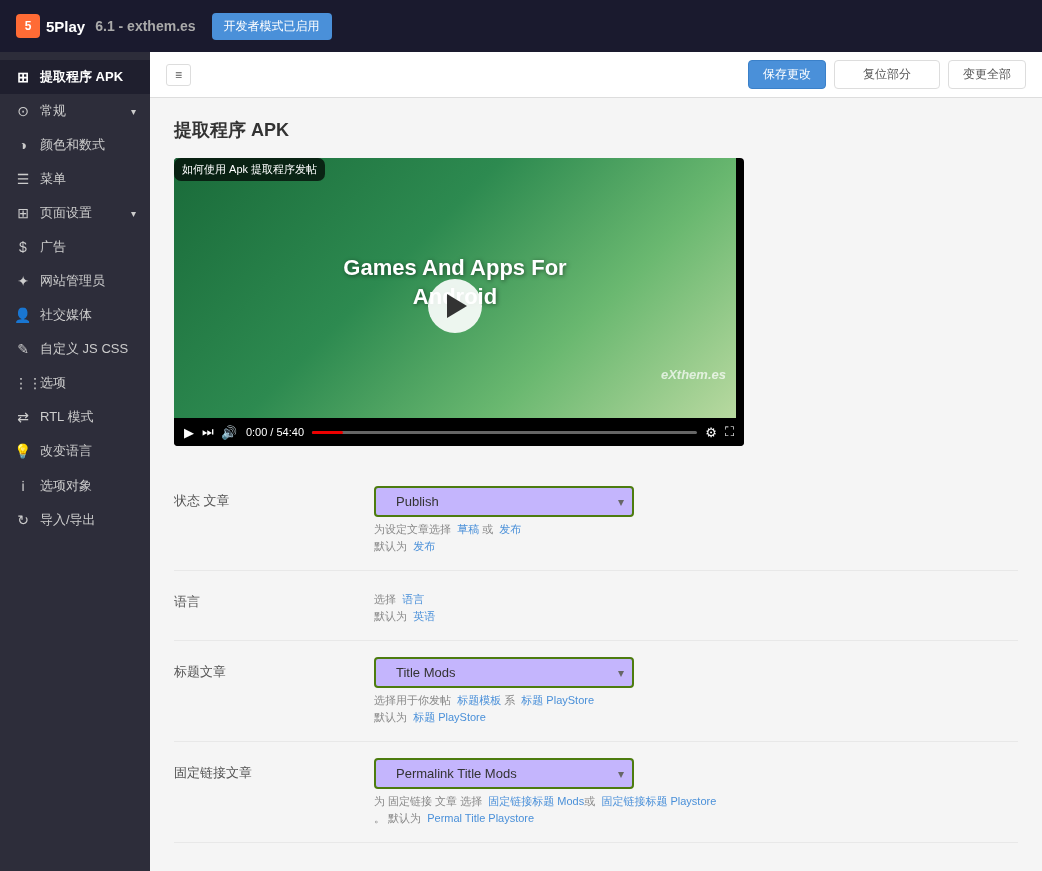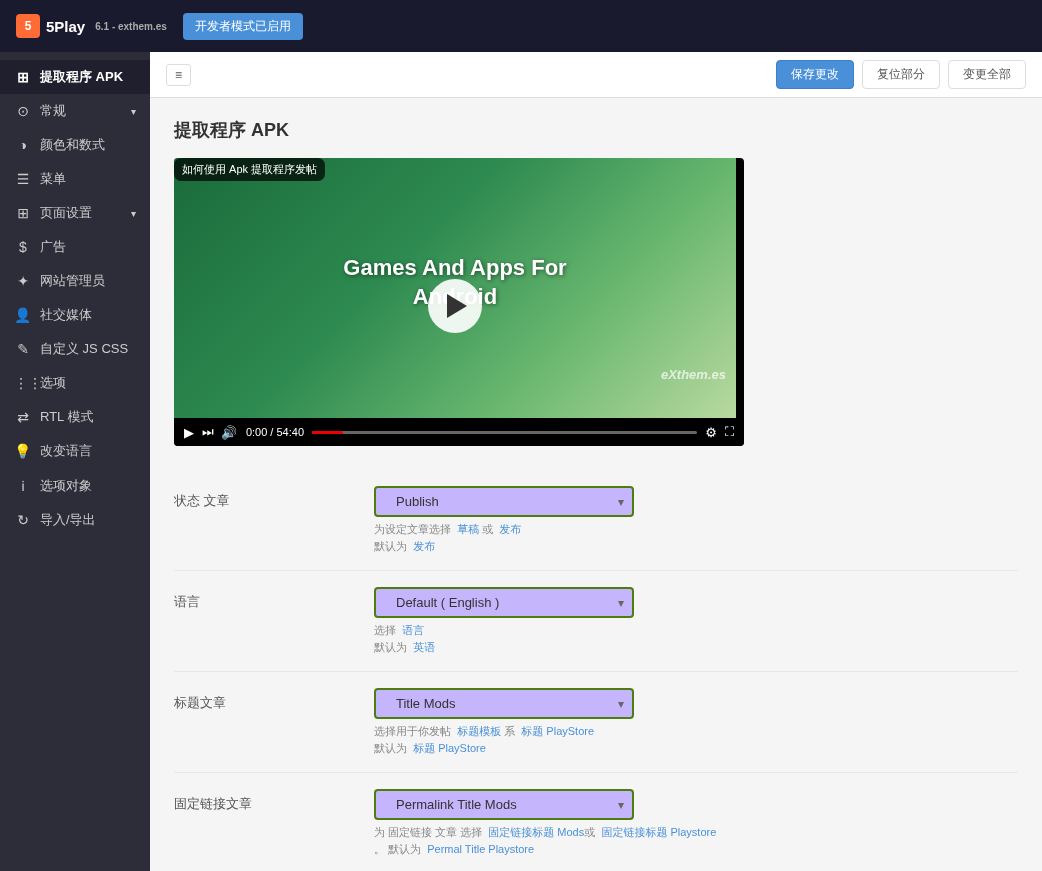--- a/index.html
+++ b/index.html
@@ -30,21 +30,21 @@
       background: #ff6b35;
       border-radius: 4px;
       display: flex;
       align-items: center;
       justify-content: center;
       font-size: 12px;
       font-weight: bold;
       color: #fff;
     }
     .top-header .site-info {
-      font-size: 10px;
+      font-size: 14px;
       color: #aaa;
       margin-left: 4px;
     }
     .dev-mode-btn {
       background: #4a90d9;
       color: #fff;
       border: none;
       padding: 5px 12px;
       border-radius: 4px;
       font-size: 12px;
@@ -123,21 +123,21 @@
       padding: 5px 14px;
       border-radius: 4px;
       cursor: pointer;
       font-size: 12px;
       margin-left: auto;
     }
     .toolbar-reset-partial {
       background: #fff;
       color: #555;
       border: 1px solid #ddd;
-      padding: 5px 14px;
+      padding: 5px 28px;
       border-radius: 4px;
       cursor: pointer;
       font-size: 12px;
     }
     .toolbar-reset-all {
       background: #fff;
       color: #555;
       border: 1px solid #ddd;
       padding: 5px 14px;
       border-radius: 4px;
@@ -437,26 +437,20 @@
           <div class="setting-desc">
             为设定文章选择 &nbsp;<span class="link">草稿</span> 或 &nbsp;<span class="link">发布</span><br>
             默认为 &nbsp;<span class="link">发布</span>
           </div>
         </div>
       </div>
 
       <div class="setting-row">
         <div class="setting-label">语言</div>
         <div class="setting-control">
-          <div class="select-wrapper">
-            <select>
-              <option>Default ( English )</option>
-              <option>中文</option>
-            </select>
-          </div>
           <div class="setting-desc">
             选择 &nbsp;<span class="link">语言</span><br>
             默认为 &nbsp;<span class="link">英语</span>
           </div>
         </div>
       </div>
 
       <div class="setting-row">
         <div class="setting-label">标题文章</div>
         <div class="setting-control">

